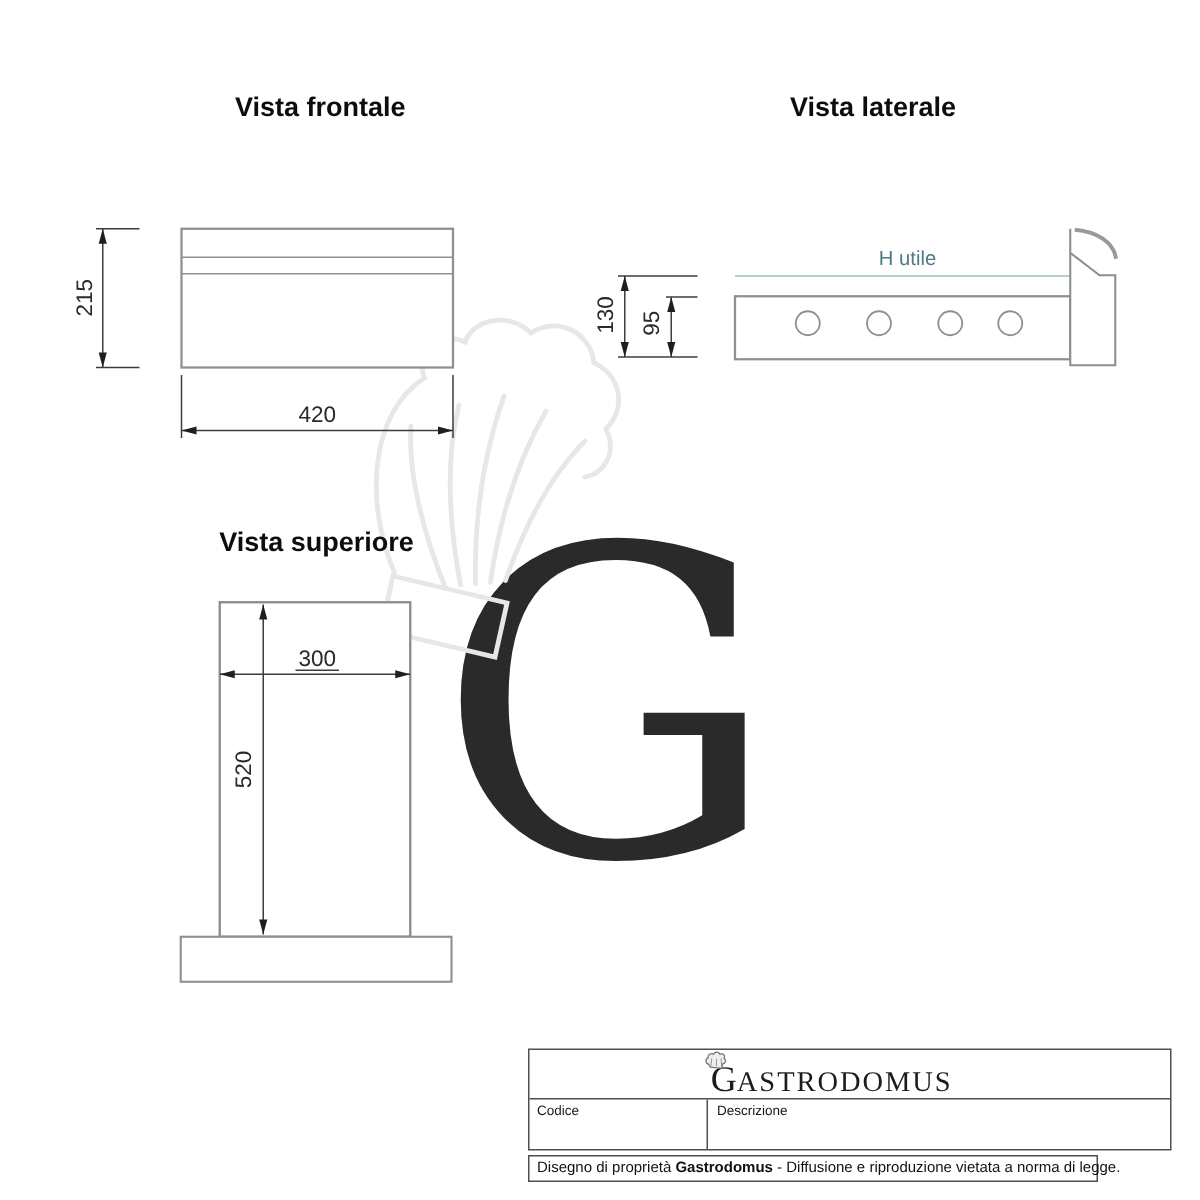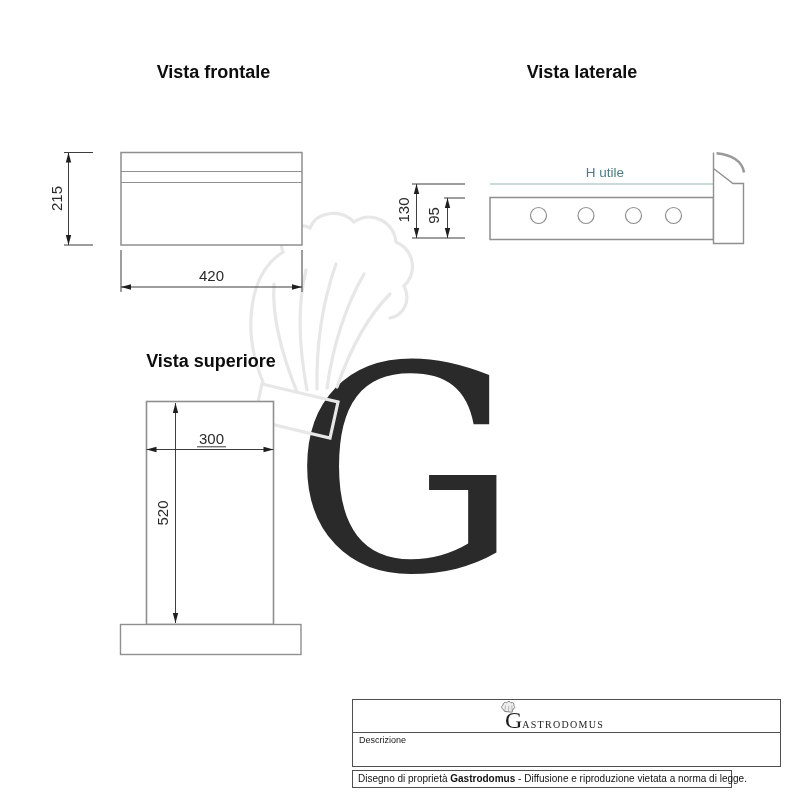--- a/index.html
+++ b/index.html
@@ -7,21 +7,21 @@
           font-family:"Liberation Sans", sans-serif;}
   .drawing{position:absolute;left:0;top:0;}
 
   
   .titleblock{position:absolute;left:352px;top:699px;width:429px;height:68px;
               border:1px solid #4f4f4f;box-sizing:border-box;background:#fff;}
   .tb-row1{height:33px;border-bottom:1px solid #4f4f4f;text-align:center;box-sizing:border-box;}
   .logo{position:relative;display:inline-block;margin-top:8px;margin-right:24px;
         font-family:"Liberation Serif", serif;color:#1c1c1c;line-height:1;white-space:nowrap;}
   .logo-g{font-size:24px;}
-  .logo-rest{font-size:10px;letter-spacing:1.3px;}
+  .logo-rest{font-size:19px;letter-spacing:1.3px;}
   .hat{position:absolute;left:-5px;top:-8px;}
   .tb-row2{display:flex;height:33px;box-sizing:border-box;}
   .cell-code{width:119px;border-right:1px solid #4f4f4f;box-sizing:border-box;padding:2px 0 0 5px;}
   .cell-desc{flex:1;padding:2px 0 0 6px;}
   .cell-label{display:block;font-size:9px;color:#161616;}
   .cell-value{display:block;font-size:12.5px;color:#111;margin-top:1px;}
   .tb-legal{position:absolute;left:352px;top:770px;width:380px;height:18px;
             border:1px solid #4f4f4f;box-sizing:border-box;background:#fff;
             font-size:10px;color:#111;line-height:16px;padding-left:5px;white-space:nowrap;}
   .tb-legal b{font-weight:bold;}
@@ -139,20 +139,24 @@
 <div class="titleblock">
   <div class="tb-row1">
     <div class="logo">
       <svg class="hat" width="17" height="15" viewBox="0 0 17 15">
         <path d="M3.5 9.5 C1.2 9 1 6 3 5.2 C2.8 3 5 1.8 6.6 2.8 C7.4 1 10.2 1 11 2.8 C13 2 14.8 3.8 13.8 5.6 C15.4 6.6 14.8 9 12.8 9.2 L12.2 12.2 L4.5 11.4 Z" fill="#efefef" stroke="#777" stroke-width="0.9"></path>
         <path d="M5.5 5.5 L5 10.8 M8.7 5.8 L8.6 11 M11.8 5.5 L12 10.9" fill="none" stroke="#9a9a9a" stroke-width="0.7"></path>
       </svg><span class="logo-g">G</span><span class="logo-rest">ASTRODOMUS</span>
     </div>
   </div>
   <div class="tb-row2">
+    <div class="cell-code">
+      <span class="cell-label">Codice</span>
+      <span class="cell-value"></span>
+    </div>
     <div class="cell-desc">
       <span class="cell-label">Descrizione</span>
     </div>
   </div>
 </div>
 
 <div class="tb-legal"><span>Disegno di proprietà </span><b>Gastrodomus</b><span> - Diffusione e riproduzione vietata a norma di legge.</span></div>
 
 </div>
 

